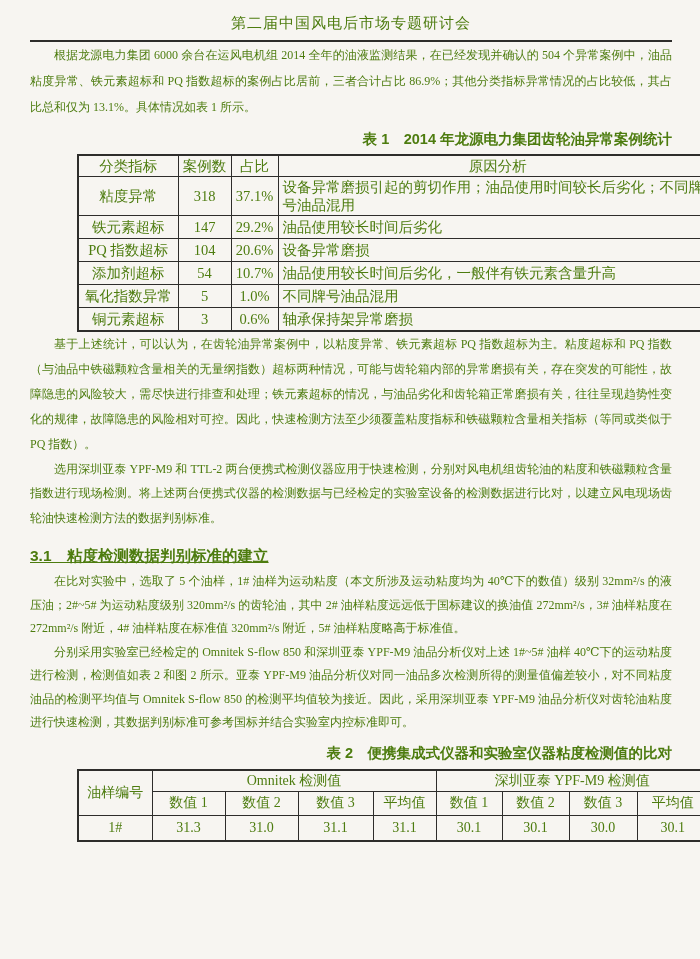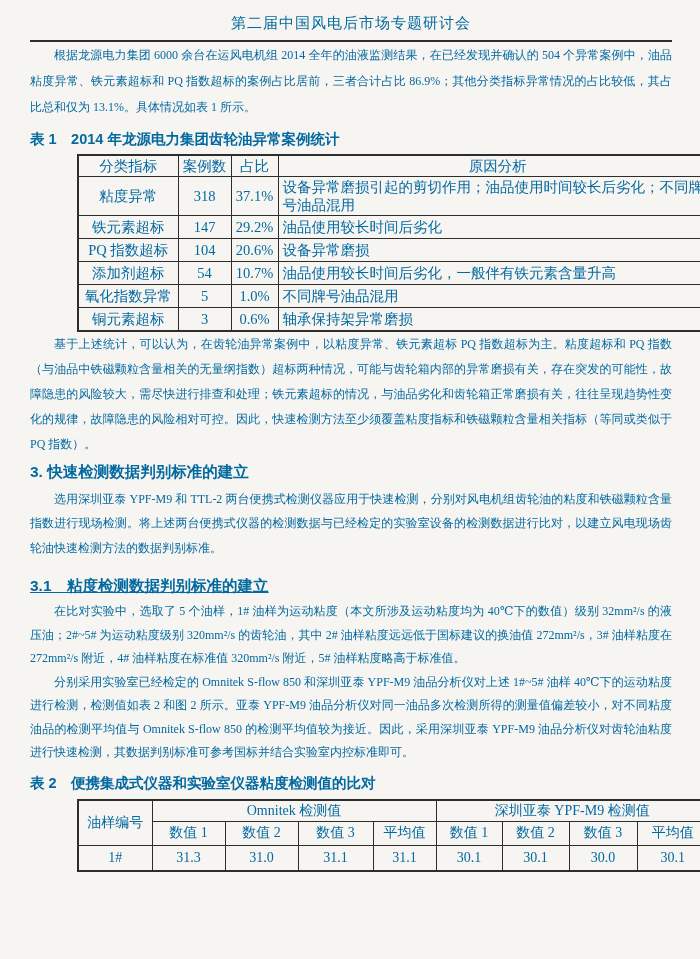--- a/index.html
+++ b/index.html
@@ -1,21 +1,21 @@
 <!DOCTYPE html>
 <html><head>
 <meta charset="utf-8">
 <style>
   html,body { margin:0; padding:0; background:#f6f4f0; }
   .page {
     position:relative;
     width:700px; height:959px;
     margin:0 auto;
     background:#f7f5f1;
-    color:#0369a1;
+    color:#4d7c0f;
     font-family:"Liberation Serif","DejaVu Serif",serif;
     box-sizing:border-box;
     padding:12px 28px 0 30px;
     overflow:hidden;
   }
   .running-head {
     text-align:center;
     font-size:15px;
     letter-spacing:1px;
     height:22px;
@@ -30,21 +30,21 @@
     margin:0;
     font-size:12px;
     text-align:justify;
     text-indent:2em;
   }
   .p-intro   { margin-top:16px; line-height:26px; }
   .p-analysis{ margin-top:12px; line-height:25px; }
   .p-sec3    { line-height:24.5px; }
   .p-31      { line-height:23.5px; }
   .caption {
-    text-align:left;
+    text-align:right;
     font-family:"Liberation Sans","DejaVu Sans",sans-serif;
     font-weight:bold;
     font-size:14.5px;
   }
   .cap1 { margin:10px 0 5px; }
   .cap2 { margin:9px 0 6px; }
   .sec-heading {
     font-family:"Liberation Sans","DejaVu Sans",sans-serif;
     font-weight:bold;
     font-size:15.5px;
@@ -136,21 +136,20 @@
       <td class="c">铜元素超标</td>
       <td class="c">3</td>
       <td class="c">0.6%</td>
       <td class="l">轴承保持架异常磨损</td>
     </tr>
   </tbody>
     </table>
 
   <p class="body p-analysis">基于上述统计，可以认为，在齿轮油异常案例中，以粘度异常、铁元素超标 PQ 指数超标为主。粘度超标和 PQ 指数（与油品中铁磁颗粒含量相关的无量纲指数）超标两种情况，可能与齿轮箱内部的异常磨损有关，存在突发的可能性，故障隐患的风险较大，需尽快进行排查和处理；铁元素超标的情况，与油品劣化和齿轮箱正常磨损有关，往往呈现趋势性变化的规律，故障隐患的风险相对可控。因此，快速检测方法至少须覆盖粘度指标和铁磁颗粒含量相关指标（等同或类似于 PQ 指数）。</p>
 
-  <div class="sec-heading">3. 快速检测数据判别标准的建立</div>
   <p class="body p-sec3">选用深圳亚泰 YPF-M9 和 TTL-2 两台便携式检测仪器应用于快速检测，分别对风电机组齿轮油的粘度和铁磁颗粒含量指数进行现场检测。将上述两台便携式仪器的检测数据与已经检定的实验室设备的检测数据进行比对，以建立风电现场齿轮油快速检测方法的数据判别标准。</p>
 
   <div class="sec-heading sub">3.1　粘度检测数据判别标准的建立</div>
   <p class="body p-31">在比对实验中，选取了 5 个油样，1# 油样为运动粘度（本文所涉及运动粘度均为 40℃下的数值）级别 32mm²/s 的液压油；2#~5# 为运动粘度级别 320mm²/s 的齿轮油，其中 2# 油样粘度远远低于国标建议的换油值 272mm²/s，3# 油样粘度在 272mm²/s 附近，4# 油样粘度在标准值 320mm²/s 附近，5# 油样粘度略高于标准值。</p>
   <p class="body p-31">分别采用实验室已经检定的 Omnitek S-flow 850 和深圳亚泰 YPF-M9 油品分析仪对上述 1#~5# 油样 40℃下的运动粘度进行检测，检测值如表 2 和图 2 所示。亚泰 YPF-M9 油品分析仪对同一油品多次检测所得的测量值偏差较小，对不同粘度油品的检测平均值与 Omnitek S-flow 850 的检测平均值较为接近。因此，采用深圳亚泰 YPF-M9 油品分析仪对齿轮油粘度进行快速检测，其数据判别标准可参考国标并结合实验室内控标准即可。</p>
 
   <div class="caption cap2">表 2　便携集成式仪器和实验室仪器粘度检测值的比对</div>
 
   <table id="t2">
     <colgroup>

